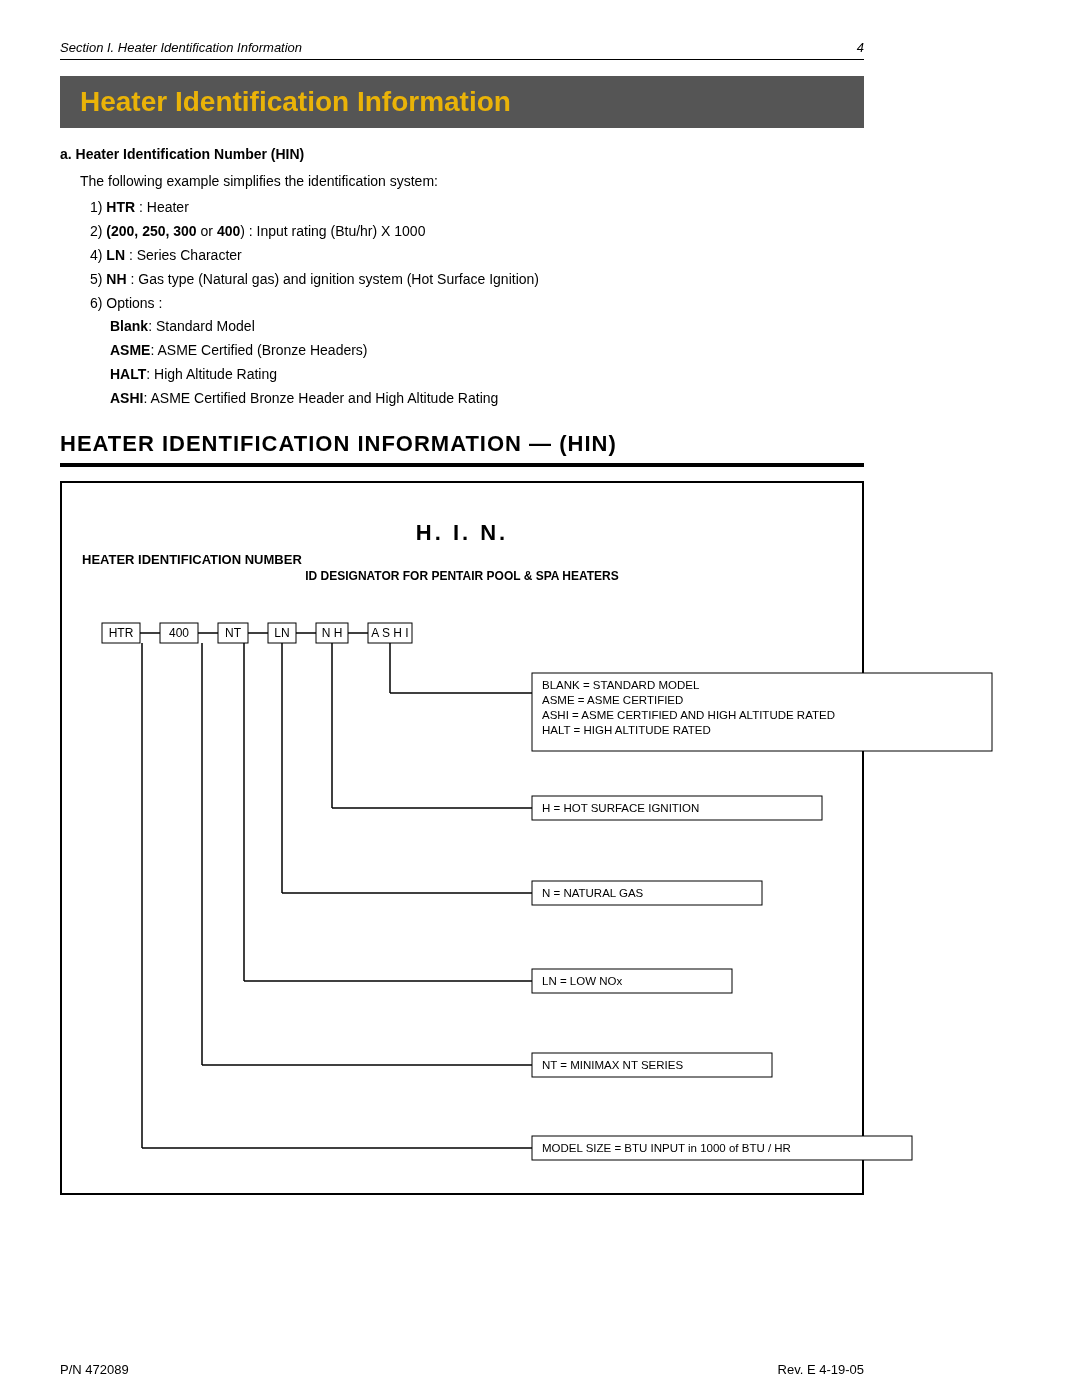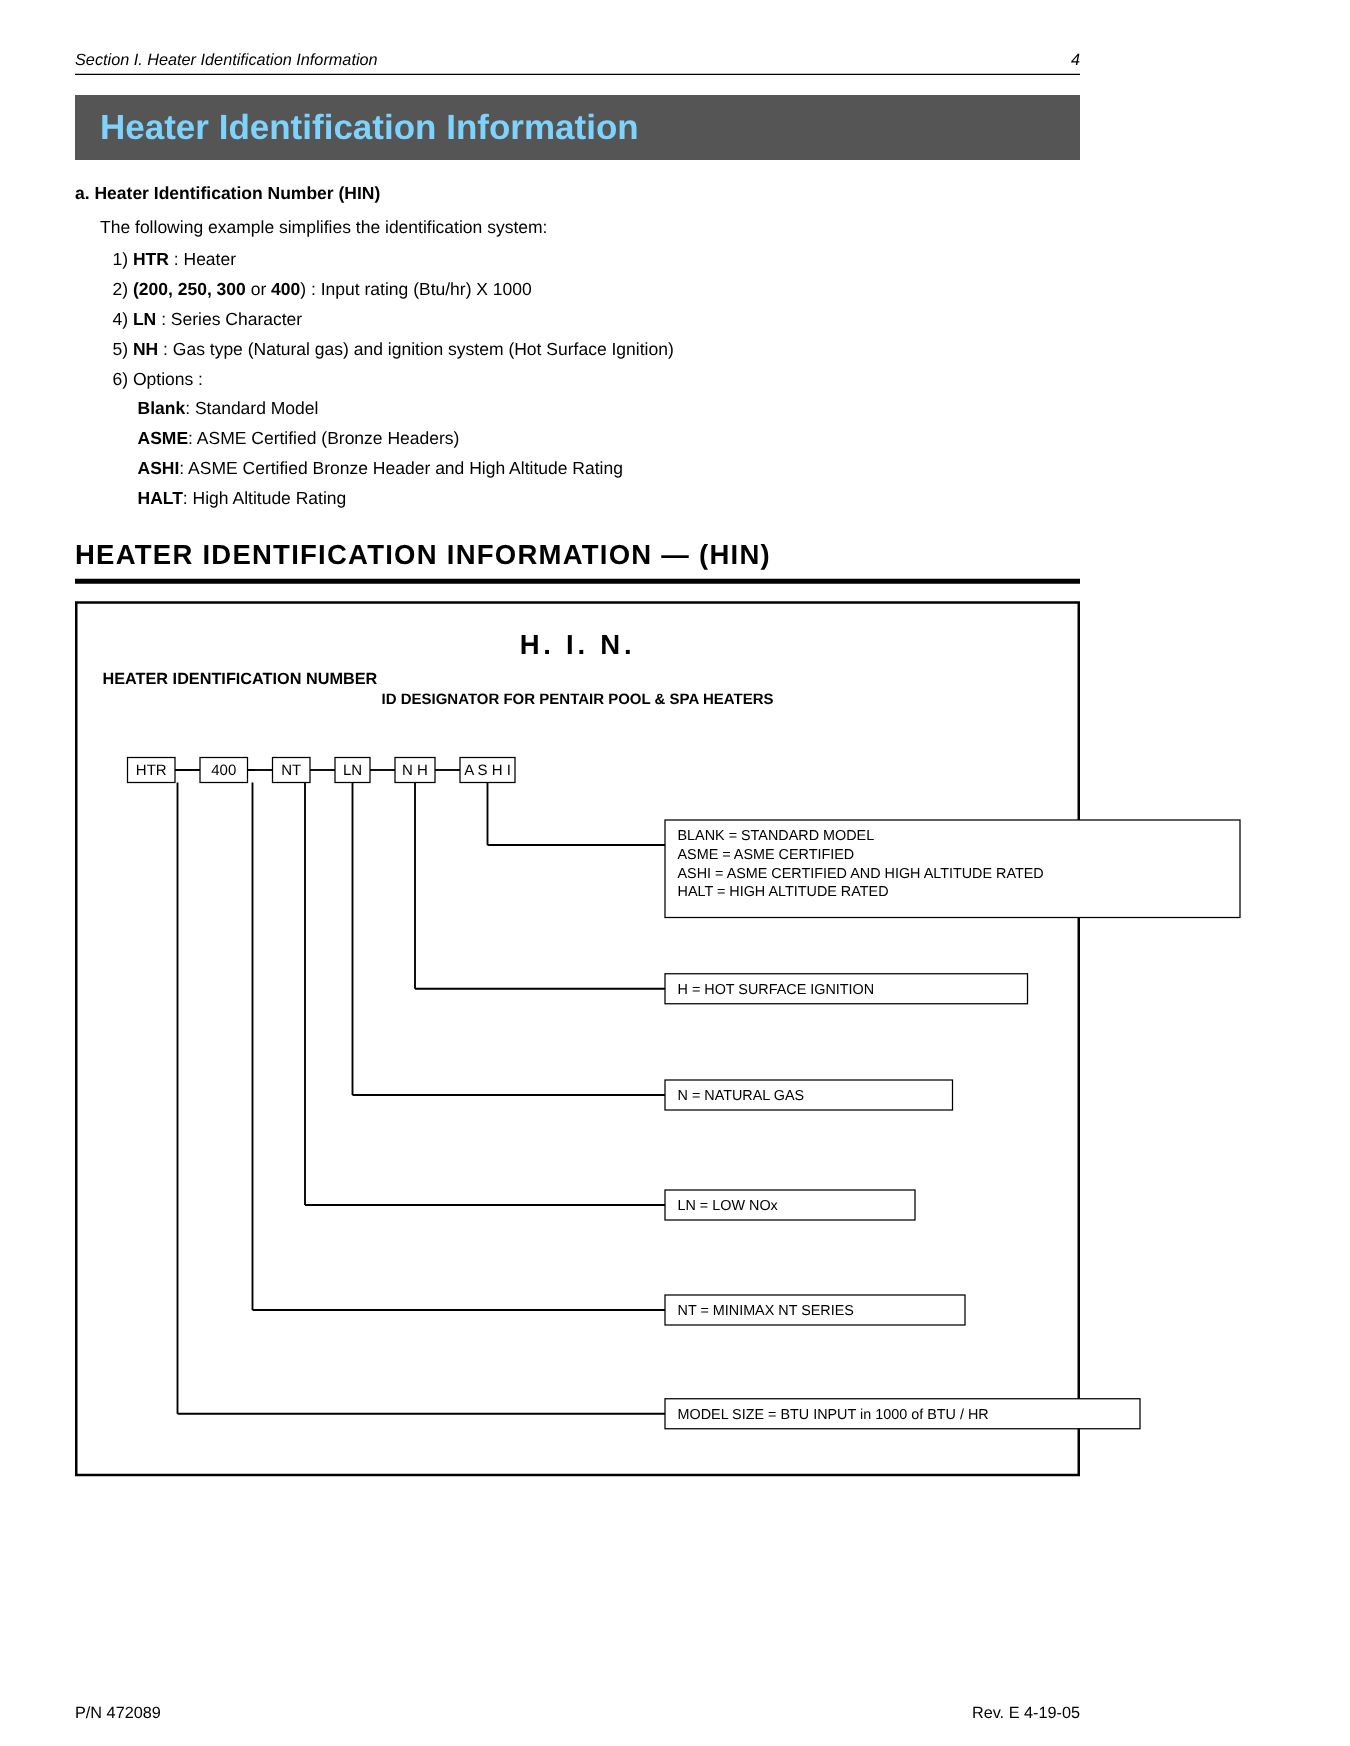--- a/index.html
+++ b/index.html
@@ -23,21 +23,21 @@
       font-size: 13px;
       border-bottom: 1px solid #000;
       padding-bottom: 4px;
       margin-bottom: 16px;
       display: flex;
       justify-content: space-between;
       align-items: flex-end;
     }
     .main-title-box {
       background: #555;
-      color: #7dd3fc;
+      color: #eab308;
       padding: 10px 20px;
       font-size: 28px;
       font-weight: bold;
       margin-bottom: 18px;
     }
     .intro-text {
       font-size: 14px;
       margin-bottom: 14px;
       line-height: 1.5;
     }
@@ -63,21 +63,21 @@
       font-size: 22px;
       font-weight: 900;
       text-transform: uppercase;
       border-bottom: 4px solid #000;
       padding-bottom: 6px;
       margin: 20px 0 14px 0;
       letter-spacing: 1px;
     }
     .diagram-box {
       border: 2px solid #000;
-      padding: 20px 20px 20px 20px;
+      padding: 37px 20px 20px 20px;
       margin-top: 8px;
       position: relative;
       min-height: 700px;
     }
     .diagram-title {
       text-align: center;
       font-size: 22px;
       font-weight: bold;
       letter-spacing: 3px;
       margin-bottom: 6px;
@@ -132,22 +132,22 @@
     </div>
     <div class="list-item">
       <span>5)&nbsp;</span><strong>NH</strong><span> :  Gas type (Natural gas) and ignition system (Hot Surface Ignition)</span>
     </div>
     <div class="list-item">
       <span>6)&nbsp;</span><span>Options :</span>
     </div>
     <div class="options-block">
       <div><strong>Blank</strong><span>:  Standard Model</span></div>
       <div><strong>ASME</strong><span>:  ASME Certified (Bronze Headers)</span></div>
+      <div><strong>HALT</strong><span>:  High Altitude Rating</span></div>
       <div><strong>ASHI</strong><span>:  ASME Certified Bronze Header and High Altitude Rating</span></div>
-      <div><strong>HALT</strong><span>:  High Altitude Rating</span></div>
     </div>
   </div>
 
   <div class="hin-section-title">HEATER IDENTIFICATION INFORMATION — (HIN)</div>
 
   <div class="diagram-box">
     <div class="diagram-title">H. I. N.</div>
     <div class="diagram-subtitle1">HEATER IDENTIFICATION NUMBER</div>
     <div class="diagram-subtitle2">ID DESIGNATOR FOR PENTAIR POOL &amp; SPA HEATERS</div>
 

